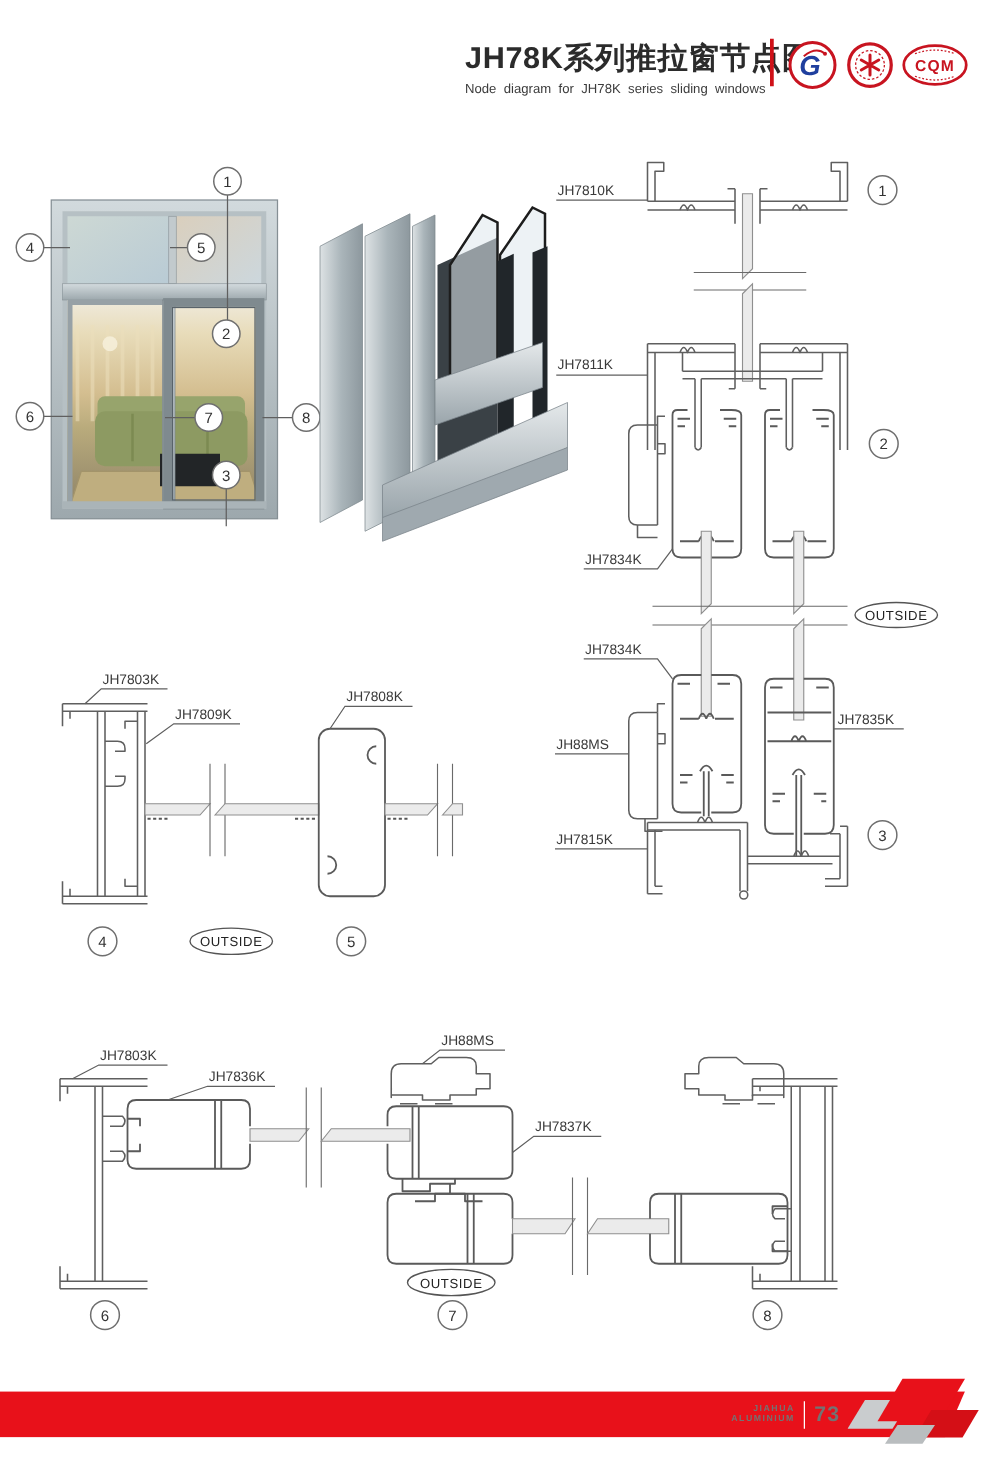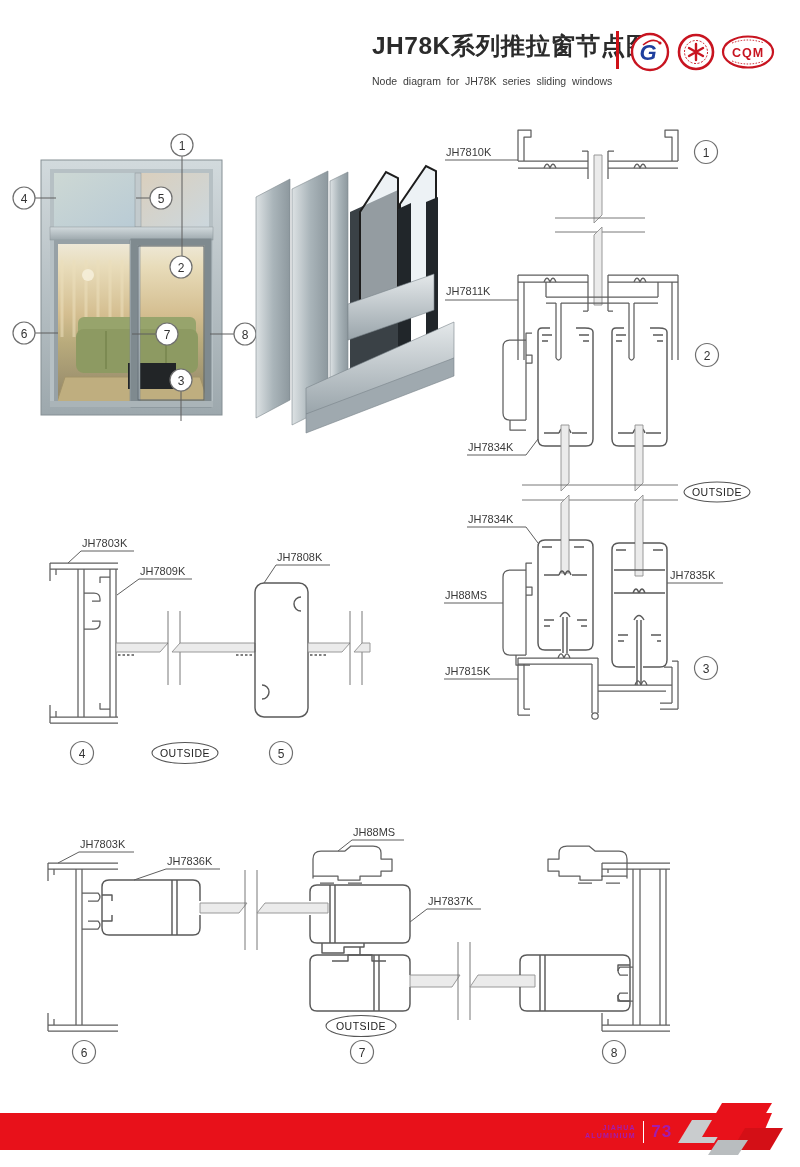--- a/index.html
+++ b/index.html
@@ -2,38 +2,38 @@
 <html><head>
 <meta charset="utf-8">
 <style>
   html,body{margin:0;padding:0;background:#fff;}
   #page{position:relative;width:800px;height:1167px;background:#fff;overflow:hidden;
         font-family:"Liberation Sans",sans-serif;}
   .abs{position:absolute;}
   
   #title-cn{font-size:24px;font-weight:bold;color:#2b2b2b;letter-spacing:.5px;
             transform:scaleX(1.02);transform-origin:left;white-space:nowrap;}
-  #title-en{font-size:10.5px;color:#3c3c3c;word-spacing:3px;margin-top:13px;white-space:nowrap;}
+  #title-en{font-size:10.5px;color:#3c3c3c;word-spacing:3px;margin-top:3px;white-space:nowrap;}
   #hdr-divider{width:2.5px;height:38px;background:#cf1118;}
   
   svg text{font-family:"Liberation Sans",sans-serif;}
   .pline{stroke:#5f5f5f;stroke-width:1.25;fill:none;stroke-linejoin:round;}
   .pline2{stroke:#5a5a5a;stroke-width:1.45;fill:none;stroke-linejoin:round;}
   .glass{fill:#ebebeb;stroke:#8f8f8f;stroke-width:.9;}
   .brk{stroke:#6a6a6a;stroke-width:.9;fill:none;}
   .ldr{stroke:#5f5f5f;stroke-width:1;fill:none;}
   .plabel{font-size:11px;fill:#3a3a3a;}
   .co circle{fill:#fff;stroke:#6f6f6f;stroke-width:1.2;}
   .co text{font-size:12px;fill:#333;text-anchor:middle;}
   .outside ellipse{fill:#fff;stroke:#555;stroke-width:1.1;}
   .outside text{font-size:10.5px;fill:#222;text-anchor:middle;letter-spacing:.5px;}
   .dash{stroke:#555;stroke-width:1.6;stroke-dasharray:2.5 2;fill:none;}
   
   #footer-band{background:#e8111a;clip-path:polygon(0 0,100% 0,calc(100% - 16px) 100%,0 100%);}
-  #footer-text{display:flex;align-items:center;gap:7px;color:#a21caf;}
+  #footer-text{display:flex;align-items:center;gap:7px;color:#737373;}
   #brand{line-height:8px;text-align:right;font-weight:bold;}
   #brand div{font-size:7px;letter-spacing:1.2px;}
   #brand-div{width:1.5px;height:22px;background:#fff;}
   #page-num{font-size:17px;font-weight:bold;letter-spacing:1px;}
 </style>
 </head>
 <body>
 
 <div id="page">
 

